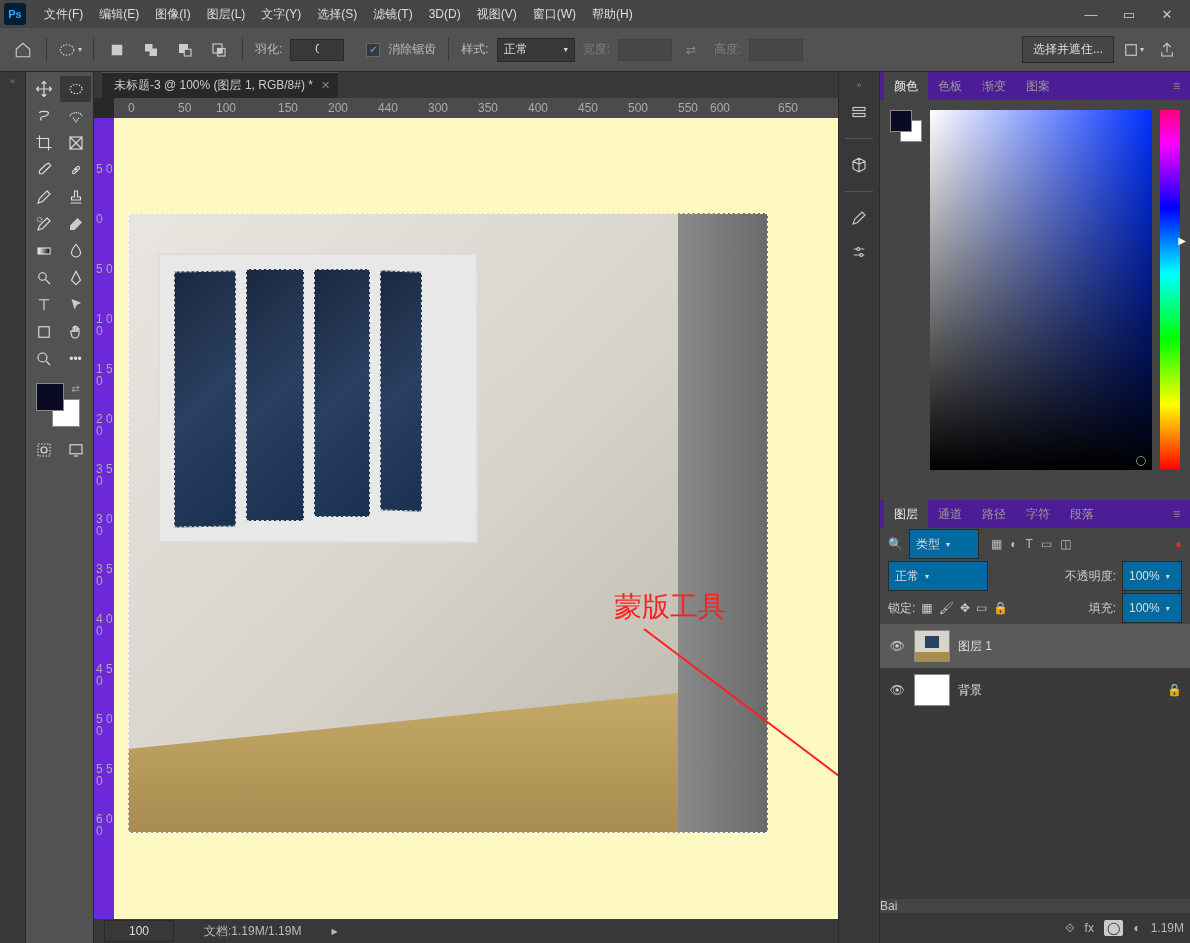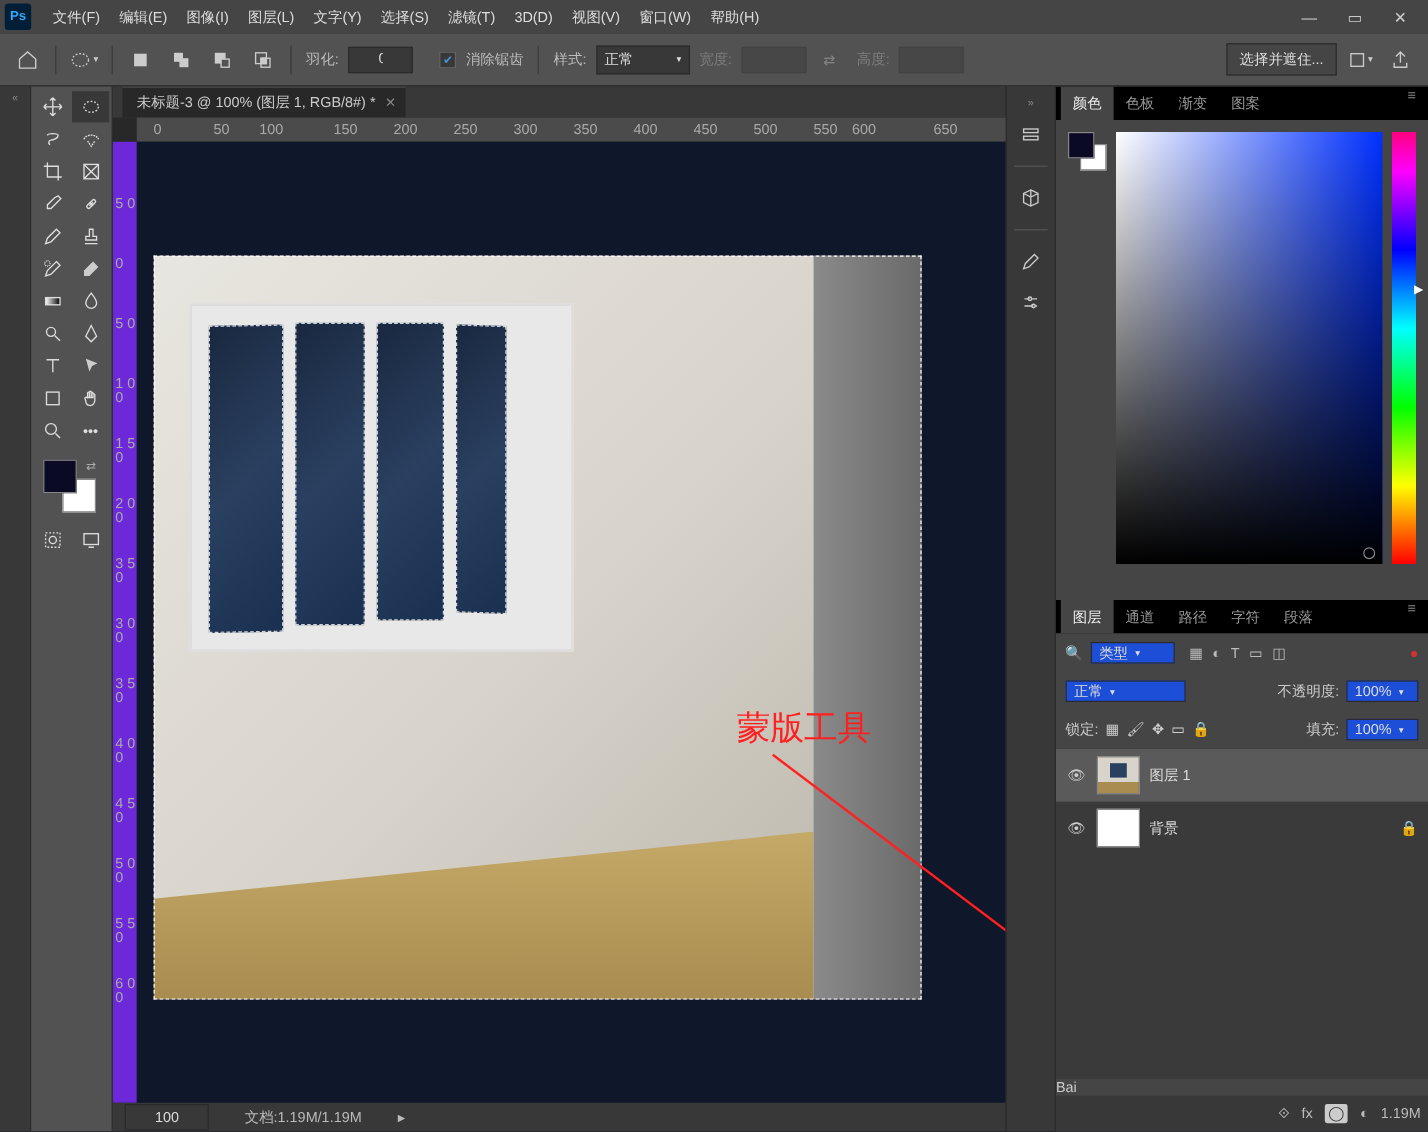--- a/index.html
+++ b/index.html
@@ -32,52 +32,52 @@
 .sw-swap{position:absolute;top:0;right:0;font-size:10px;color:#aaa}
 .center{flex:1;display:flex;flex-direction:column;background:#282828}
 .tabbar{height:26px;background:#383838;display:flex;align-items:flex-end;padding-left:8px}
 .doctab{background:#282828;padding:4px 8px 4px 12px;color:#ccc;display:flex;align-items:center;gap:8px;border-top:1px solid #555}
 .doctab .x{color:#888;font-size:11px}
 .ruler-h{height:20px;background:#4b4b4b;display:flex;color:#aaa;font-size:9px;position:relative;margin-left:20px;overflow:hidden}
 .ruler-h span{position:absolute;top:3px}
 .canvas-wrap{flex:1;display:flex;overflow:hidden}
 .ruler-v{width:20px;background:#6d28d9;color:#aaa;font-size:9px;position:relative;overflow:hidden}
 .ruler-v span{position:absolute;left:2px;writing-mode:horizontal-tb;line-height:1}
-.canvas{flex:1;background:#0f172a;position:relative;overflow:hidden}
+.canvas{flex:1;background:#fef9c3;position:relative;overflow:hidden}
 .img{position:absolute;left:14px;top:95px;width:640px;height:620px}
 .room{width:100%;height:100%;position:relative;overflow:hidden}
 .wall{position:absolute;inset:0;background:linear-gradient(135deg,#e8e6e0 0%,#d8d4cc 50%,#b8b2a6 100%)}
 .door{position:absolute;right:0;top:0;width:90px;height:100%;background:linear-gradient(90deg,#8a8a8a,#6a6a6a)}
 .floor{position:absolute;bottom:0;left:0;right:90px;height:140px;background:linear-gradient(180deg,#c4a968,#a88c50);clip-path:polygon(0 40%,100% 0,100% 100%,0 100%)}
 .winframe{position:absolute;left:30px;top:40px;width:320px;height:290px;background:#e8e8e8;border:2px solid #ddd}
 .pane{position:absolute;background:linear-gradient(135deg,#1a2840,#2a4060,#1a3050);border:1px dashed rgba(255,255,255,.8)}
 .marq{position:absolute;border:1px dashed #fff;pointer-events:none}
 .ann{position:absolute;left:500px;top:470px;color:#ff2020;font-size:28px;font-weight:500}
 .ann-line{position:absolute;left:530px;top:510px;width:560px;height:2px;background:#ff2020;transform-origin:left center;transform:rotate(37deg)}
 .statusbar{height:24px;background:#383838;display:flex;align-items:center;padding:0 10px;color:#bbb;gap:30px}
 .sb-zoom{width:70px}
 .mid-strip{width:42px;background:#383838;display:flex;flex-direction:column;align-items:center;padding-top:8px;gap:10px;border-left:1px solid #2a2a2a;border-right:1px solid #2a2a2a}
 .mid-strip .m-icon{width:28px;height:24px;display:flex;align-items:center;justify-content:center;color:#ccc}
 .mid-strip .m-sep{width:28px;height:1px;background:#555;margin:4px 0}
 .panels{width:310px;background:#454545;display:flex;flex-direction:column}
-.panel-tabs{height:28px;background:#000000;display:flex;padding:0 4px}
+.panel-tabs{height:28px;background:#4c1d95;display:flex;align-items:center;padding:0 4px}
 .ptab{padding:6px 10px;color:#999}
 .ptab.active{background:#454545;color:#eee}
 .ptab-menu{margin-left:auto;color:#888;padding:0 6px}
 .color-panel{height:400px;background:#454545;padding:10px;display:flex;gap:8px}
 .sw-mini{width:32px;height:32px;position:relative}
 .sw-mini .f{position:absolute;width:22px;height:22px;background:#0a0a25;border:1px solid #888;z-index:2}
 .sw-mini .b{position:absolute;bottom:0;right:0;width:22px;height:22px;background:#fff;border:1px solid #888}
 .picker{flex:1;height:360px;background:linear-gradient(to bottom,rgba(0,0,0,0),#000),linear-gradient(to right,#fff,#0030ff);position:relative}
 .picker .cursor{position:absolute;bottom:4px;right:6px;width:10px;height:10px;border:1px solid #888;border-radius:50%}
 .hue{width:20px;height:360px;background:linear-gradient(to bottom,#ff0080,#ff00ff,#8000ff,#0000ff,#0080ff,#00ffff,#00ff80,#00ff00,#80ff00,#ffff00,#ff8000,#ff0000);position:relative}
 .hue .mark{position:absolute;top:125px;right:-6px;color:#fff;font-size:10px}
 .layers-panel{flex:1;background:#454545;display:flex;flex-direction:column}
 .lp-row{height:32px;display:flex;align-items:center;padding:0 8px;gap:6px;background:#454545}
-.lp-select{background:#1d4ed8;border:1px solid #2a2a2a;color:#ddd;padding:2px 6px;height:18px;display:flex;align-items:center;gap:6px}
+.lp-select{background:#0369a1;border:1px solid #2a2a2a;color:#ddd;padding:2px 6px;height:30px;display:flex;align-items:center;gap:6px}
 .lp-icons{display:flex;gap:8px;margin-left:6px;color:#bbb}
 .lp-spacer{flex:1}
 .layer-list{flex:1;background:#3a3a3a;overflow:auto}
 .layer{height:44px;display:flex;align-items:center;padding:0 8px;gap:8px}
 .layer.sel{background:#5a5a5a}
 .layer .eye{width:18px;text-align:center;color:#ccc}
 .layer .thumb{width:36px;height:32px;background:#fff;border:1px solid #888;display:flex;align-items:center;justify-content:center;overflow:hidden}
 .layer .thumb.room-th{background:linear-gradient(180deg,#d8d4cc 70%,#a88c50 70%)}
 .layer .thumb.room-th::before{content:"";width:14px;height:12px;background:#2a4060;margin-top:-8px}
 .layer .lname{color:#ddd}
@@ -352,21 +352,21 @@
             <span>未标题-3 @ 100% (图层 1, RGB/8#) *</span>
             <span class="x">✕</span>
           </div>
       </div>
       <div class="ruler-h">
         <span style="left:14px">0</span>
           <span style="left:64px">50</span>
           <span style="left:102px">100</span>
           <span style="left:164px">150</span>
           <span style="left:214px">200</span>
-          <span style="left:264px">250</span>
+          <span style="left:264px">440</span>
           <span style="left:314px">300</span>
           <span style="left:364px">350</span>
           <span style="left:414px">400</span>
           <span style="left:464px">450</span>
           <span style="left:514px">500</span>
           <span style="left:564px">550</span>
           <span style="left:596px">600</span>
           <span style="left:664px">650</span>
       </div>
       <div class="canvas-wrap">

